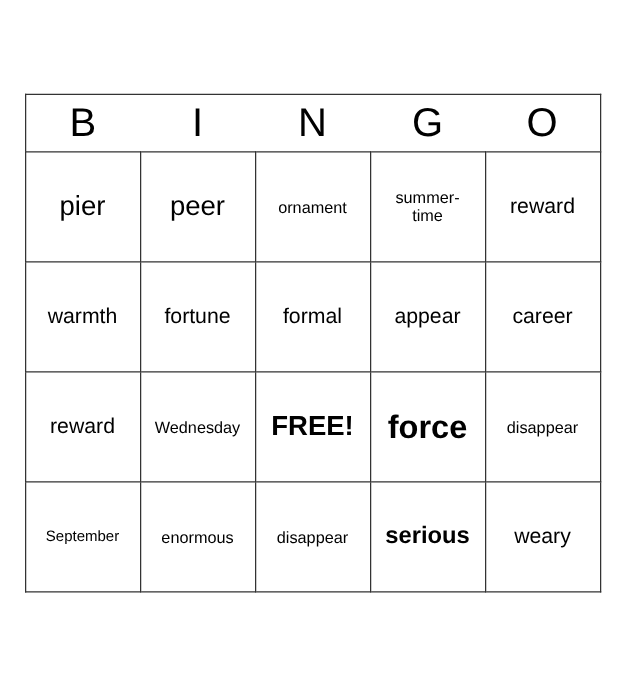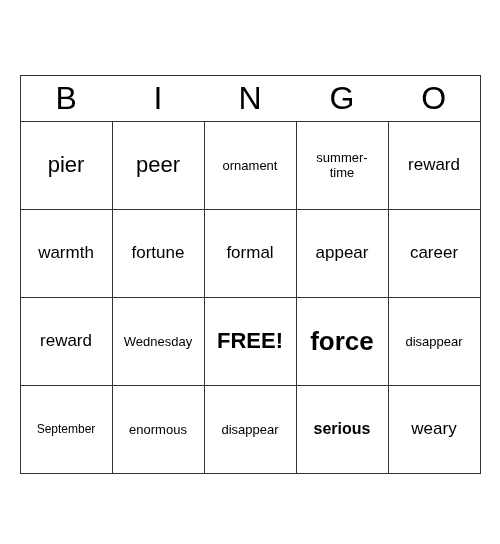--- a/index.html
+++ b/index.html
@@ -61,21 +61,21 @@
       font-size: 22px;
       font-weight: bold;
     }
 
     .force-cell {
       font-size: 26px;
       font-weight: bold;
     }
 
     .serious-cell {
-      font-size: 16px;
+      font-size: 19px;
       font-weight: bold;
     }
   </style>
 </head>
 <body>
 
 <div style="display:flex; flex-direction:column; align-items:center;">
   <div class="bingo-header-row">
   </div>
   <table class="bingo-grid">

